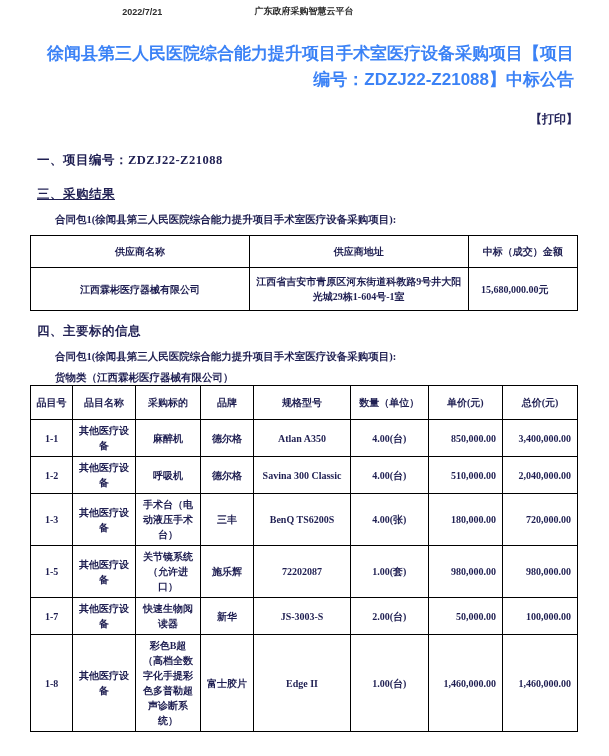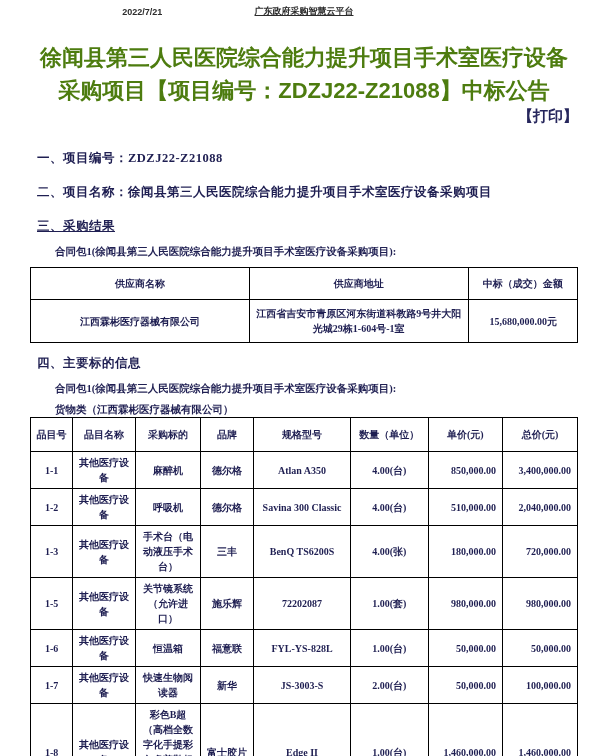--- a/index.html
+++ b/index.html
@@ -19,37 +19,37 @@
   .print-header {
     display: grid;
     grid-template-columns: 1fr auto 1fr;
     align-items: center;
     font-family: "Liberation Sans", "DejaVu Sans", sans-serif;
     font-size: 9px;
     font-weight: 700;
     color: #2b2b2b;
   }
   .print-header .date { text-align: center; }
-  .print-header .site { text-align: left; text-decoration: underline; }
+  .print-header .site { text-align: left; }
   .print-header .pad  { text-align: right; }
   
   .doc-title {
     margin: 23px 4px 0 4px;
     font-family: "Liberation Sans", "DejaVu Sans", sans-serif;
-    font-size: 22px;
+    font-size: 17px;
     line-height: 1.5;
     font-weight: 700;
-    text-align: center;
-    color: #4d7c0f;
+    text-align: right;
+    color: #3b82f6;
   }
   .print-row {
     text-align: right;
-    margin-top: 0;
+    margin-top: 19px;
     font-family: "Liberation Sans", "DejaVu Sans", sans-serif;
-    font-size: 15px;
+    font-size: 12px;
   }
   .print-link {
     color: #26265c;
     font-weight: 700;
     text-decoration: none;
     cursor: pointer;
   }
   
   .sec {
     margin: 17px 0 0 7px;
@@ -82,21 +82,21 @@
     text-align: center;
     vertical-align: middle;
     line-height: 1.5;
     padding: 3px 4px;
     word-wrap: break-word;
     overflow-wrap: break-word;
   }
   .supplier-table { margin-top: 8px; }
   .supplier-table th { padding: 8px 4px; }
   .supplier-table td { padding: 6px 4px; }
-  .supplier-table td:nth-child(3) { text-align: right; padding-right: 20px; }
+  .supplier-table td:nth-child(3) { text-align: center; padding-right: 20px; }
   .items-table { }
   .items-table th { padding: 9px 3px; }
   .items-table td:nth-child(7),
   .items-table td:nth-child(8) { text-align: right; padding-right: 6px; }
 </style>
 </head>
 <body>
 
 <div class="page">
 
@@ -107,21 +107,20 @@
   </div>
 
   <h1 class="doc-title">徐闻县第三人民医院综合能力提升项目手术室医疗设备采购项目【项目编号：ZDZJ22-Z21088】中标公告</h1>
 
   <div class="print-row">
     <a class="print-link">【打印】</a>
   </div>
 
   <p class="sec s1"><span>一、项目编号：</span><span>ZDZJ22-Z21088</span></p>
 
-  <p class="sec s2"><span>二、项目名称：</span><span>徐闻县第三人民医院综合能力提升项目手术室医疗设备采购项目</span></p>
 
   <p class="sec s3">三、采购结果</p>
 
   <p class="subline">合同包1(徐闻县第三人民医院综合能力提升项目手术室医疗设备采购项目):</p>
 
   <table class="supplier-table">
     <colgroup>
       <col style="width:40%">
         <col style="width:40%">
         <col style="width:20%">
@@ -206,30 +205,20 @@
           <td>1-5</td>
           <td>其他医疗设备</td>
           <td>关节镜系统（允许进口）</td>
           <td>施乐辉</td>
           <td>72202087</td>
           <td>1.00(套)</td>
           <td>980,000.00</td>
           <td>980,000.00</td>
         </tr>
         <tr>
-          <td>1-6</td>
-          <td>其他医疗设备</td>
-          <td>恒温箱</td>
-          <td>福意联</td>
-          <td>FYL-YS-828L</td>
-          <td>1.00(台)</td>
-          <td>50,000.00</td>
-          <td>50,000.00</td>
-        </tr>
-        <tr>
           <td>1-7</td>
           <td>其他医疗设备</td>
           <td>快速生物阅读器</td>
           <td>新华</td>
           <td>JS-3003-S</td>
           <td>2.00(台)</td>
           <td>50,000.00</td>
           <td>100,000.00</td>
         </tr>
         <tr>

